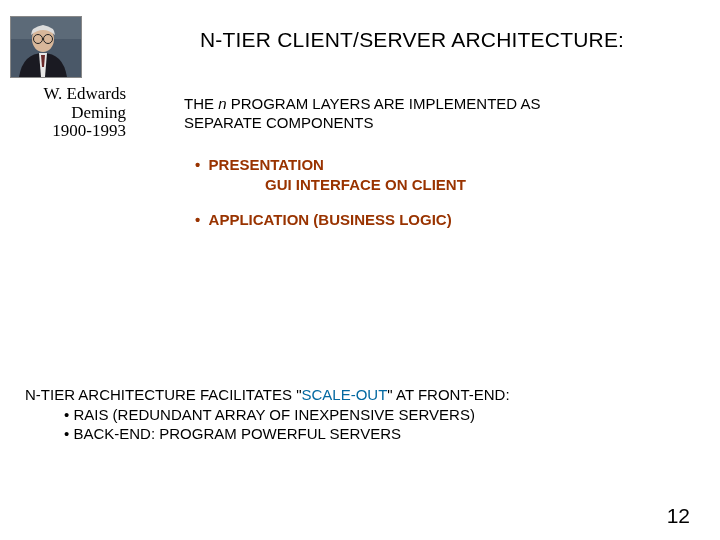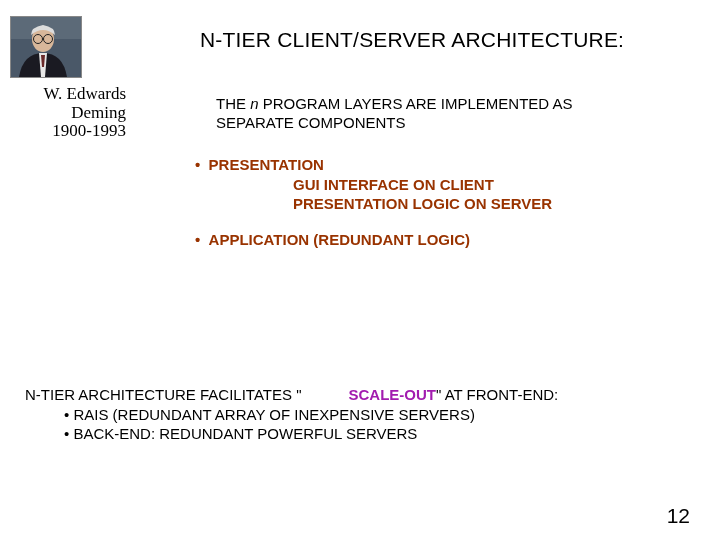--- a/index.html
+++ b/index.html
@@ -52,47 +52,47 @@
     position: absolute;
     top: 48px;
     left: 390px;
     font-family: Arial, sans-serif;
     font-size: 15px;
     font-weight: bold;
   }
   .intro {
     position: absolute;
     top: 95px;
-    left: 216px;
+    left: 184px;
     width: 430px;
     font-size: 15px;
     line-height: 1.25;
   }
   .intro .nvar { font-style: italic; }
   .layers {
     position: absolute;
     top: 155px;
     left: 195px;
     width: 440px;
     font-size: 15px;
     line-height: 1.3;
   }
   .layers .blk { margin-bottom: 16px; }
   .layers .hdr { font-weight: bold; color: #993300; }
   .layers .bullet { color: #993300; font-weight: bold; }
-  .layers .sub { margin-left: 98px; color: #993300; font-weight: bold; }
+  .layers .sub { margin-left: 70px; color: #993300; font-weight: bold; }
   .bottom {
     position: absolute;
     top: 385px;
     left: 25px;
     width: 660px;
     font-size: 15px;
     line-height: 1.3;
   }
-  .bottom .so { font-weight: bold; color: #a21caf; margin-left: 47px; }
+  .bottom .so { font-weight: normal; color: #0369a1; }
   .bottom .bl { margin-left: 39px; }
   .pagenum {
     position: absolute;
     right: 30px;
     bottom: 12px;
     font-size: 21px;
   }
 </style>
 </head>
 <body>
@@ -123,31 +123,30 @@
 
   <div class="intro">
     <span>THE </span><span class="nvar">n</span><span> PROGRAM LAYERS ARE IMPLEMENTED AS SEPARATE COMPONENTS</span>
   </div>
 
   <div class="layers">
     <div class="blk">
       <span class="bullet">•</span>
       <span>&nbsp;</span><span class="hdr">PRESENTATION</span>
       <div class="sub">GUI INTERFACE ON CLIENT</div>
-      <div class="sub">PRESENTATION LOGIC ON SERVER</div>
     </div>
     <div class="blk">
       <span class="bullet">•</span>
-      <span>&nbsp;</span><span class="hdr">APPLICATION (REDUNDANT LOGIC)</span>
+      <span>&nbsp;</span><span class="hdr">APPLICATION (BUSINESS LOGIC)</span>
     </div>
   </div>
 
   <div class="bottom">
     <div>
       <span>N-TIER ARCHITECTURE FACILITATES "</span><span class="so">SCALE-OUT</span><span>" AT FRONT-END:</span>
     </div>
     <div class="bl">• RAIS (REDUNDANT ARRAY OF INEXPENSIVE SERVERS)</div>
-    <div class="bl">• BACK-END: REDUNDANT POWERFUL SERVERS</div>
+    <div class="bl">• BACK-END: PROGRAM POWERFUL SERVERS</div>
   </div>
 
   <div class="pagenum">12</div>
 
 </div>
 
 </body></html>

